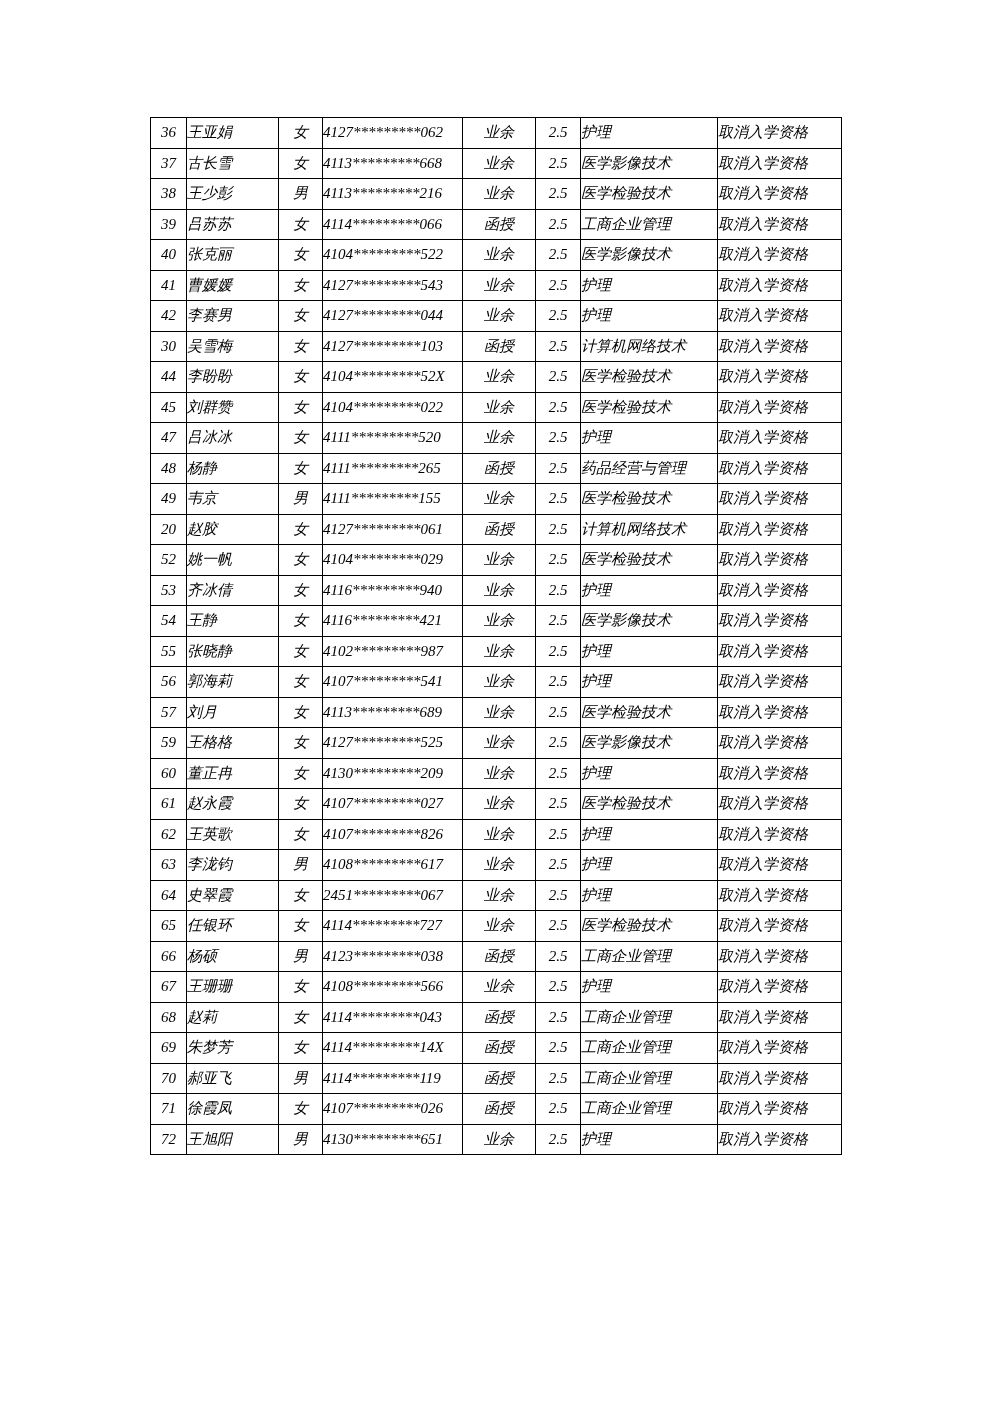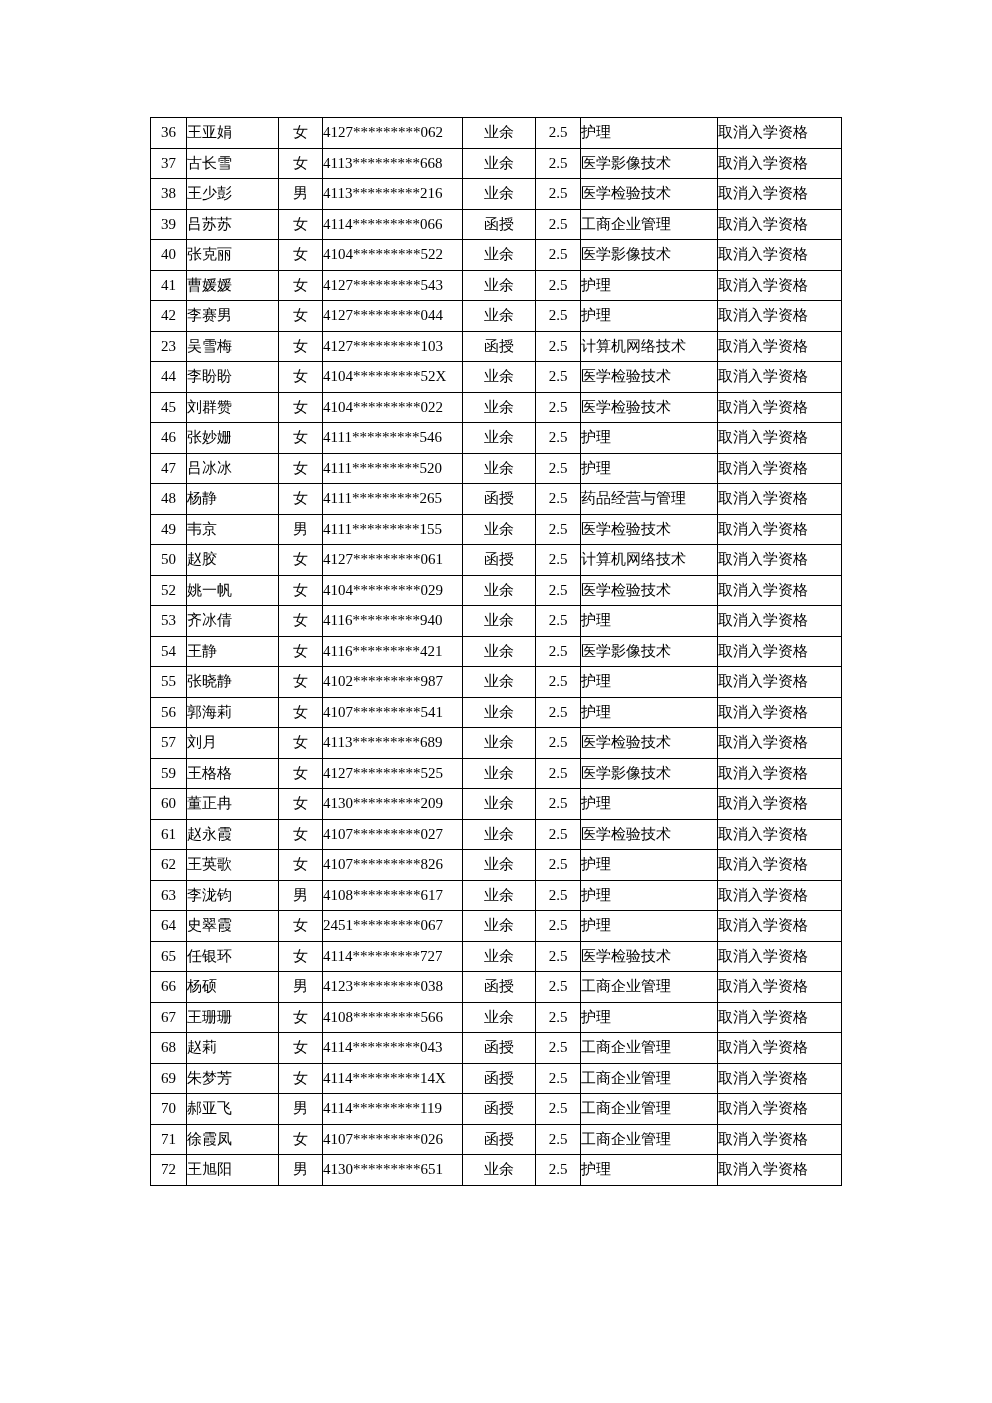--- a/index.html
+++ b/index.html
@@ -17,20 +17,21 @@
     overflow: hidden;
   }
   table.roster {
     position: absolute;
     left: 150px;
     top: 117px;
     width: 691px;
     border-collapse: collapse;
     table-layout: fixed;
     font-size: 15px;
+    font-style: italic;
   }
   table.roster td {
     border: 1.5px solid #000000;
     height: 29.5px;
     padding: 0;
     white-space: nowrap;
     overflow: hidden;
     vertical-align: middle;
     line-height: 1;
   }
@@ -125,21 +126,21 @@
           <td class="c">42</td>
           <td class="l">李赛男</td>
           <td class="c">女</td>
           <td class="l">4127*********044</td>
           <td class="c">业余</td>
           <td class="c">2.5</td>
           <td class="l">护理</td>
           <td class="l">取消入学资格</td>
         </tr>
         <tr>
-          <td class="c">23</td>
+          <td class="c">30</td>
           <td class="l">吴雪梅</td>
           <td class="c">女</td>
           <td class="l">4127*********103</td>
           <td class="c">函授</td>
           <td class="c">2.5</td>
           <td class="l">计算机网络技术</td>
           <td class="l">取消入学资格</td>
         </tr>
         <tr>
           <td class="c">44</td>
@@ -155,30 +156,20 @@
           <td class="c">45</td>
           <td class="l">刘群赞</td>
           <td class="c">女</td>
           <td class="l">4104*********022</td>
           <td class="c">业余</td>
           <td class="c">2.5</td>
           <td class="l">医学检验技术</td>
           <td class="l">取消入学资格</td>
         </tr>
         <tr>
-          <td class="c">46</td>
-          <td class="l">张妙姗</td>
-          <td class="c">女</td>
-          <td class="l">4111*********546</td>
-          <td class="c">业余</td>
-          <td class="c">2.5</td>
-          <td class="l">护理</td>
-          <td class="l">取消入学资格</td>
-        </tr>
-        <tr>
           <td class="c">47</td>
           <td class="l">吕冰冰</td>
           <td class="c">女</td>
           <td class="l">4111*********520</td>
           <td class="c">业余</td>
           <td class="c">2.5</td>
           <td class="l">护理</td>
           <td class="l">取消入学资格</td>
         </tr>
         <tr>
@@ -195,21 +186,21 @@
           <td class="c">49</td>
           <td class="l">韦京</td>
           <td class="c">男</td>
           <td class="l">4111*********155</td>
           <td class="c">业余</td>
           <td class="c">2.5</td>
           <td class="l">医学检验技术</td>
           <td class="l">取消入学资格</td>
         </tr>
         <tr>
-          <td class="c">50</td>
+          <td class="c">20</td>
           <td class="l">赵胶</td>
           <td class="c">女</td>
           <td class="l">4127*********061</td>
           <td class="c">函授</td>
           <td class="c">2.5</td>
           <td class="l">计算机网络技术</td>
           <td class="l">取消入学资格</td>
         </tr>
         <tr>
           <td class="c">52</td>

